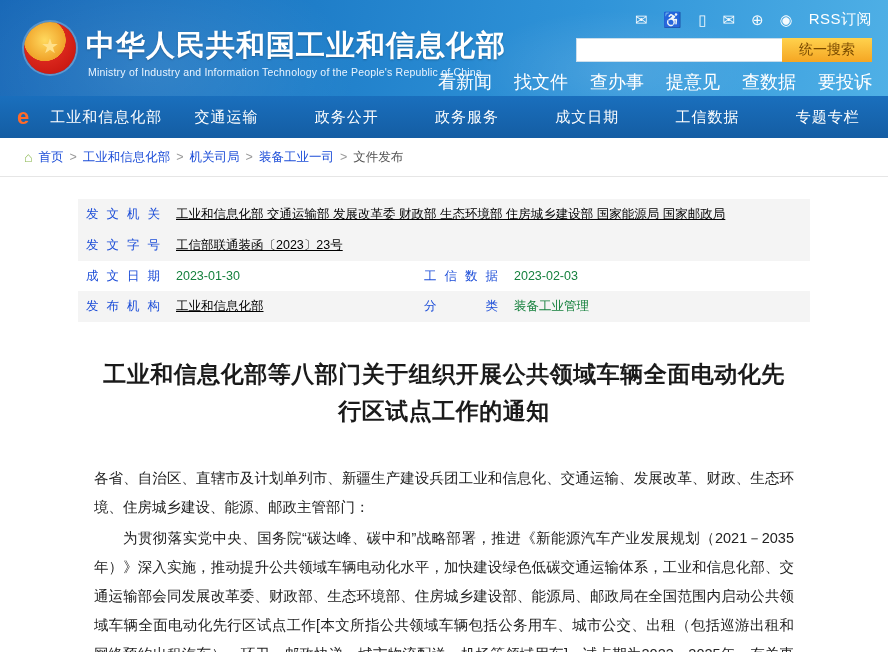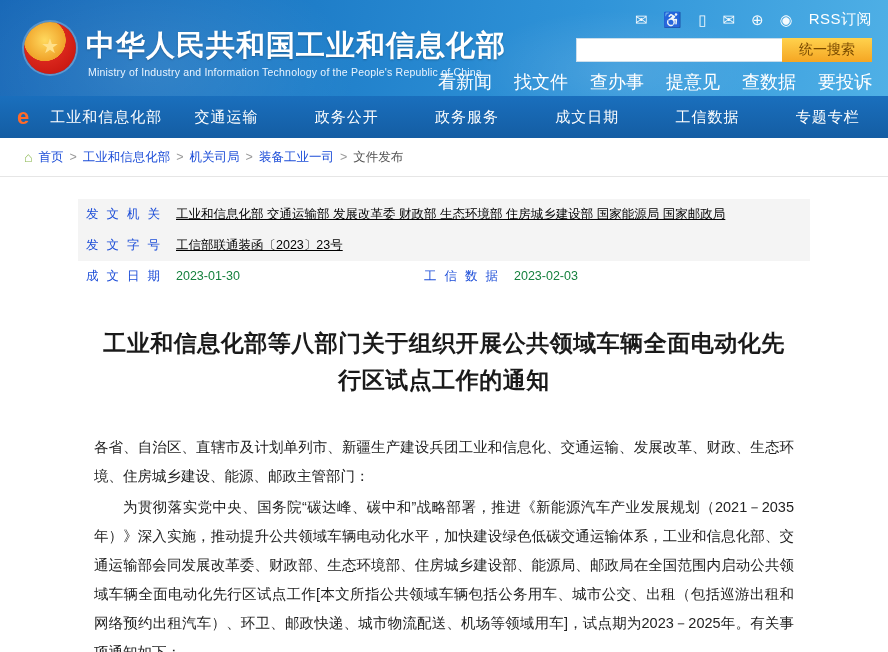--- a/index.html
+++ b/index.html
@@ -333,20 +333,30 @@
     <tr>
       <td class="meta-label">成文日期</td>
       <td style="width:232px">
         <span class="meta-plain">2023-01-30</span>
       </td>
       <td class="meta-label">工信数据</td>
       <td>
         <span class="meta-plain">2023-02-03</span>
       </td>
     </tr>
+    <tr class="meta-row-alt">
+      <td class="meta-label">发布机构</td>
+      <td>
+        <span class="meta-link">工业和信息化部</span>
+      </td>
+      <td class="meta-label">分　　类</td>
+      <td>
+        <span class="meta-plain">装备工业管理</span>
+      </td>
+    </tr>
   </tbody>
     </table>
 
   <div class="doc-title">工业和信息化部等八部门关于组织开展公共领域车辆全面电动化先行区试点工作的通知</div>
 
   <div class="doc-body">
     <p>各省、自治区、直辖市及计划单列市、新疆生产建设兵团工业和信息化、交通运输、发展改革、财政、生态环境、住房城乡建设、能源、邮政主管部门：</p>
     <p class="indent">为贯彻落实党中央、国务院“碳达峰、碳中和”战略部署，推进《新能源汽车产业发展规划（2021－2035年）》深入实施，推动提升公共领域车辆电动化水平，加快建设绿色低碳交通运输体系，工业和信息化部、交通运输部会同发展改革委、财政部、生态环境部、住房城乡建设部、能源局、邮政局在全国范围内启动公共领域车辆全面电动化先行区试点工作[本文所指公共领域车辆包括公务用车、城市公交、出租（包括巡游出租和网络预约出租汽车）、环卫、邮政快递、城市物流配送、机场等领域用车]，试点期为2023－2025年。有关事项通知如下：</p>
   </div>
 

